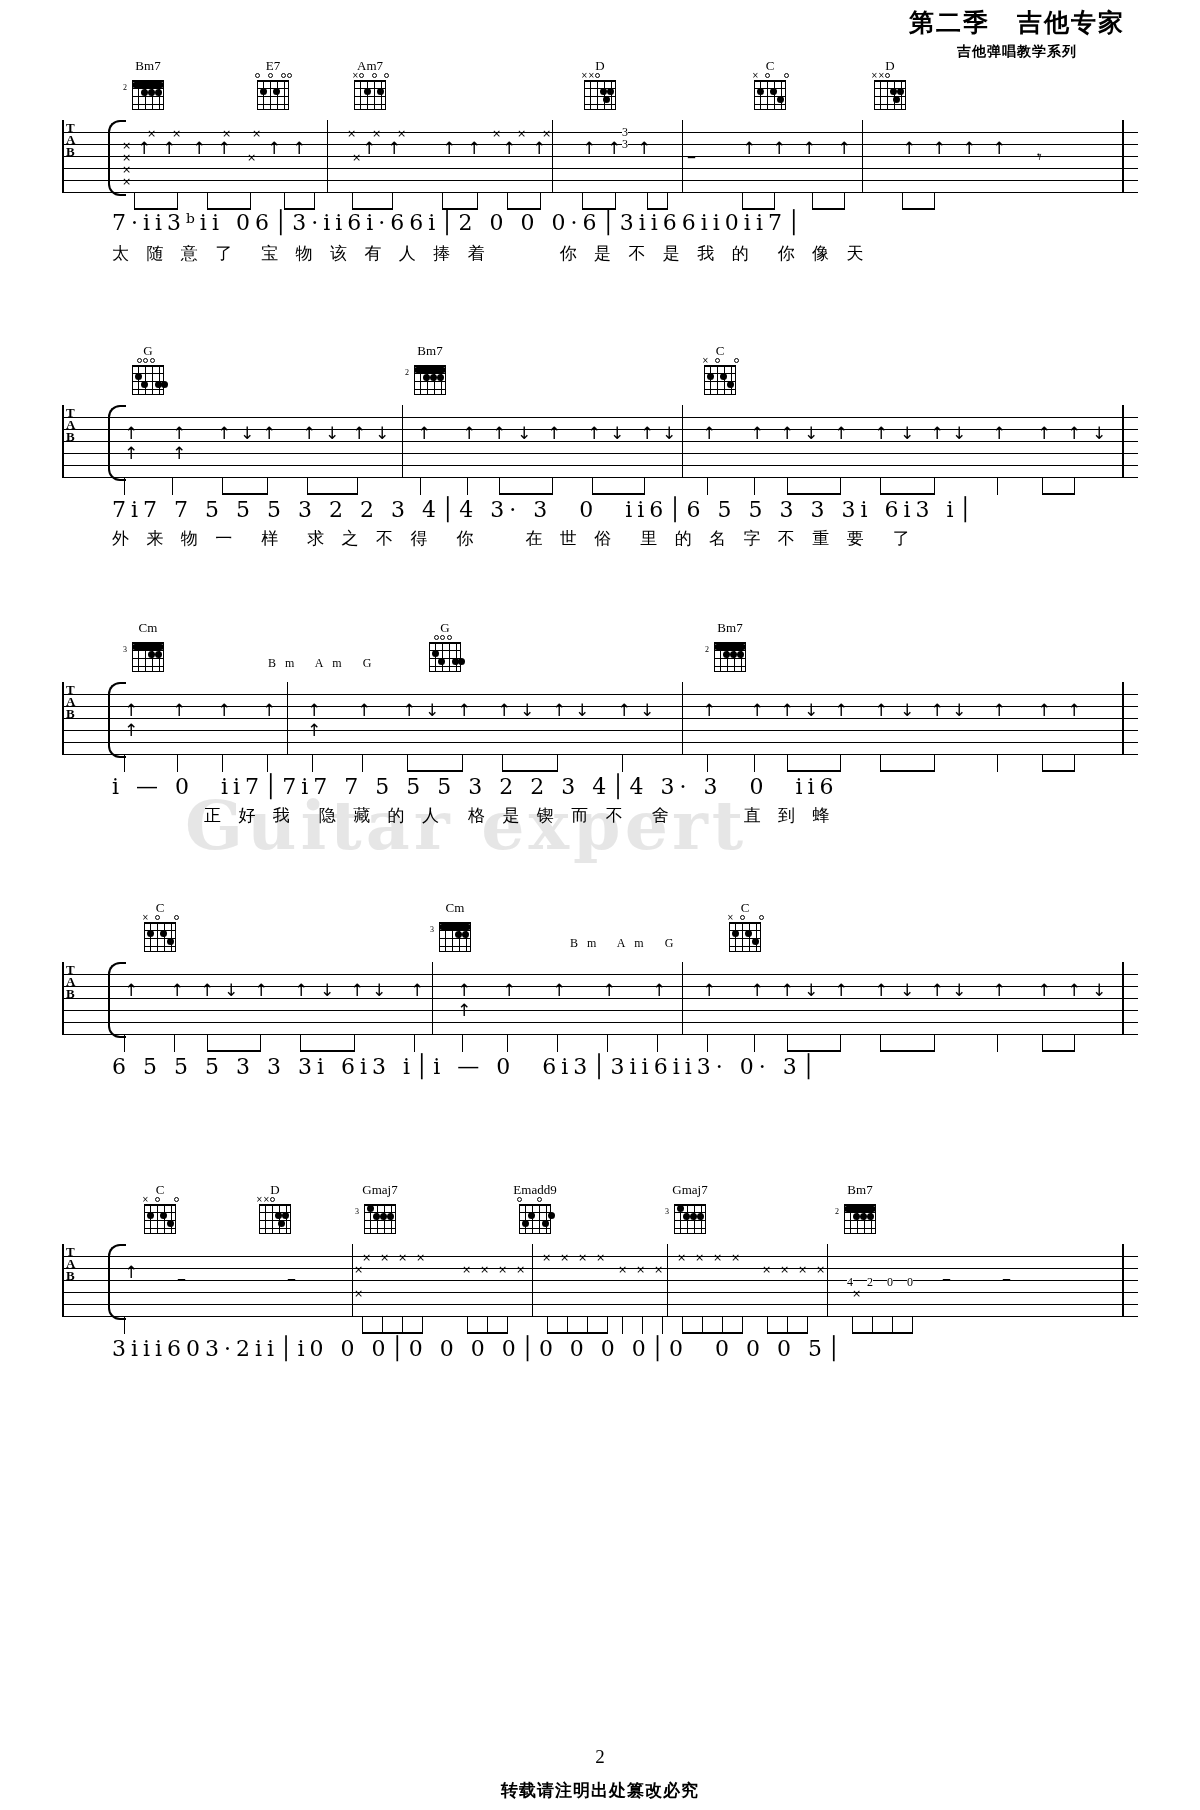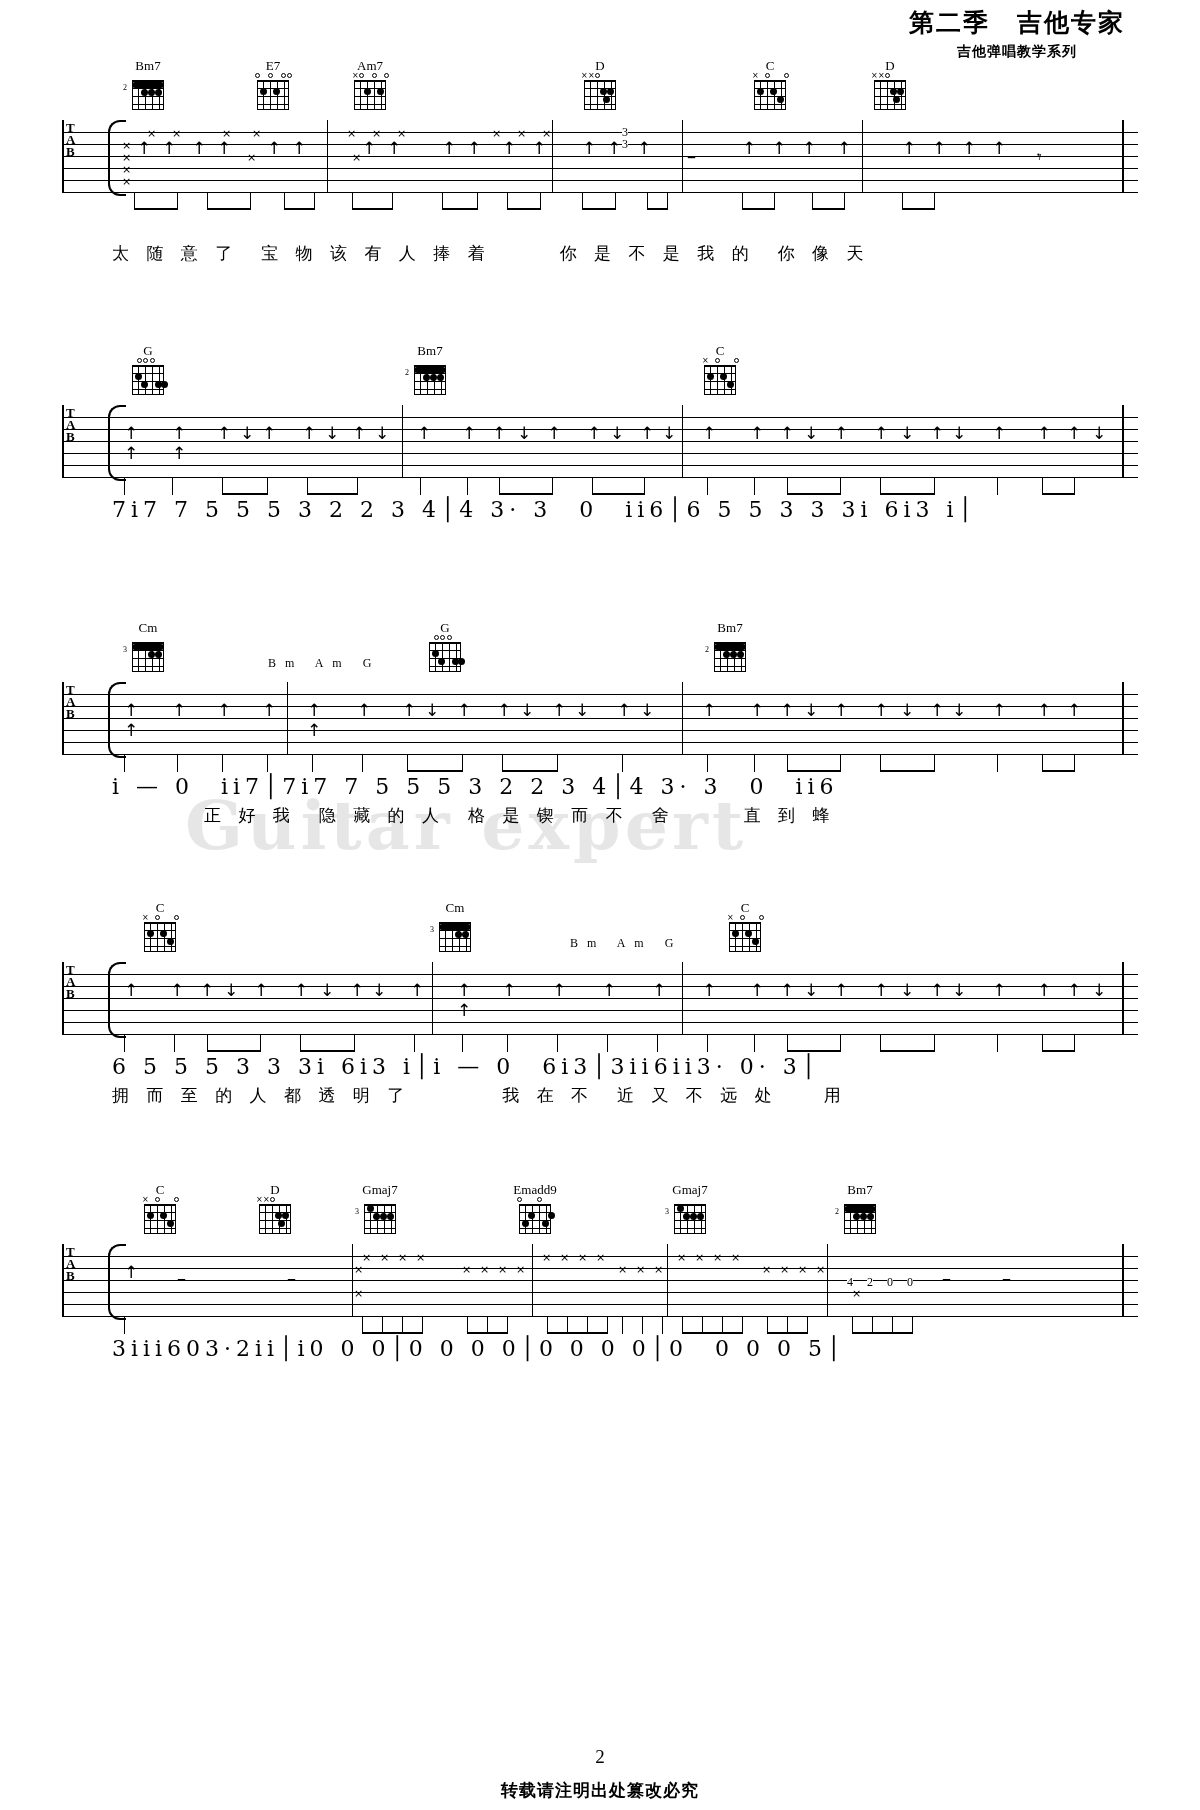--- a/index.html
+++ b/index.html
@@ -555,20 +555,21 @@
       <div class="beam" style="left:680px; top:88px; width:32px;"></div>
       <div class="stem" style="left:750px; top:72px; height:18px;"></div>
       <div class="stem" style="left:782px; top:72px; height:18px;"></div>
       <div class="beam" style="left:750px; top:88px; width:32px;"></div>
       <div class="stem" style="left:840px; top:72px; height:18px;"></div>
       <div class="stem" style="left:872px; top:72px; height:18px;"></div>
       <div class="beam" style="left:840px; top:88px; width:32px;"></div>
     </div>
 
     <div class="notation">
+      <div class="numline">7·ⅰⅰ3ᵇⅰⅰ  06│3·ⅰⅰ6ⅰ·66ⅰ│2  0  0  0·6│3ⅰⅰ66ⅰⅰ0ⅰⅰ7│</div>
       <div class="lyricline">太 随 意 了　宝 物 该 有 人 捧 着　　　你 是 不 是 我 的　你 像 天</div>
     </div>
   </div>
 
   <div class="system" id="sys2" style="top:343px;">
     <div class="chords-row">
       <div class="chord" style="left:118px;">
         <div class="cname">G</div>
         <div class="chordbox">
           <div class="grid"></div>
@@ -706,20 +707,21 @@
       <div class="stem" style="left:872px; top:72px; height:18px;"></div>
       <div class="beam" style="left:818px; top:88px; width:54px;"></div>
       <div class="stem" style="left:935px; top:72px; height:18px;"></div>
       <div class="stem" style="left:980px; top:72px; height:18px;"></div>
       <div class="stem" style="left:1012px; top:72px; height:18px;"></div>
       <div class="beam" style="left:980px; top:88px; width:32px;"></div>
     </div>
 
     <div class="notation">
       <div class="numline">7ⅰ7 7 5 5 5 3  2 2 3 4│4 3· 3　0　ⅰⅰ6│6 5 5 3 3 3ⅰ 6ⅰ3 ⅰ│</div>
+      <div class="lyricline">外 来 物 一　样　求 之 不 得　你　　在 世 俗　里 的 名 字 不 重 要　了</div>
     </div>
   </div>
 
   <div class="system" id="sys3" style="top:620px;">
     <div class="chords-row">
       <div class="chord" style="left:118px;">
         <div class="cname">Cm</div>
         <div class="chordbox">
           <div class="fretnum" style="top:8px;">3</div>
           <div class="grid"></div>
@@ -994,21 +996,20 @@
       <div class="stem" style="left:872px; top:72px; height:18px;"></div>
       <div class="beam" style="left:818px; top:88px; width:54px;"></div>
       <div class="stem" style="left:935px; top:72px; height:18px;"></div>
       <div class="stem" style="left:980px; top:72px; height:18px;"></div>
       <div class="stem" style="left:1012px; top:72px; height:18px;"></div>
       <div class="beam" style="left:980px; top:88px; width:32px;"></div>
     </div>
 
     <div class="notation">
       <div class="numline">6 5 5 5  3 3 3ⅰ 6ⅰ3 ⅰ│ⅰ  —  0　6ⅰ3│3ⅰⅰ6ⅰⅰ3· 0· 3│</div>
-      <div class="lyricline">拥 而 至 的 人 都 透 明 了　　　　我 在 不　近 又 不 远 处　　用</div>
     </div>
   </div>
 
   <div class="system" id="sys5" style="top:1182px;">
     <div class="chords-row">
       <div class="chord" style="left:130px;">
         <div class="cname">C</div>
         <div class="chordbox">
           <div class="grid"></div>
           <div class="vline" style="left:13px;"></div>

